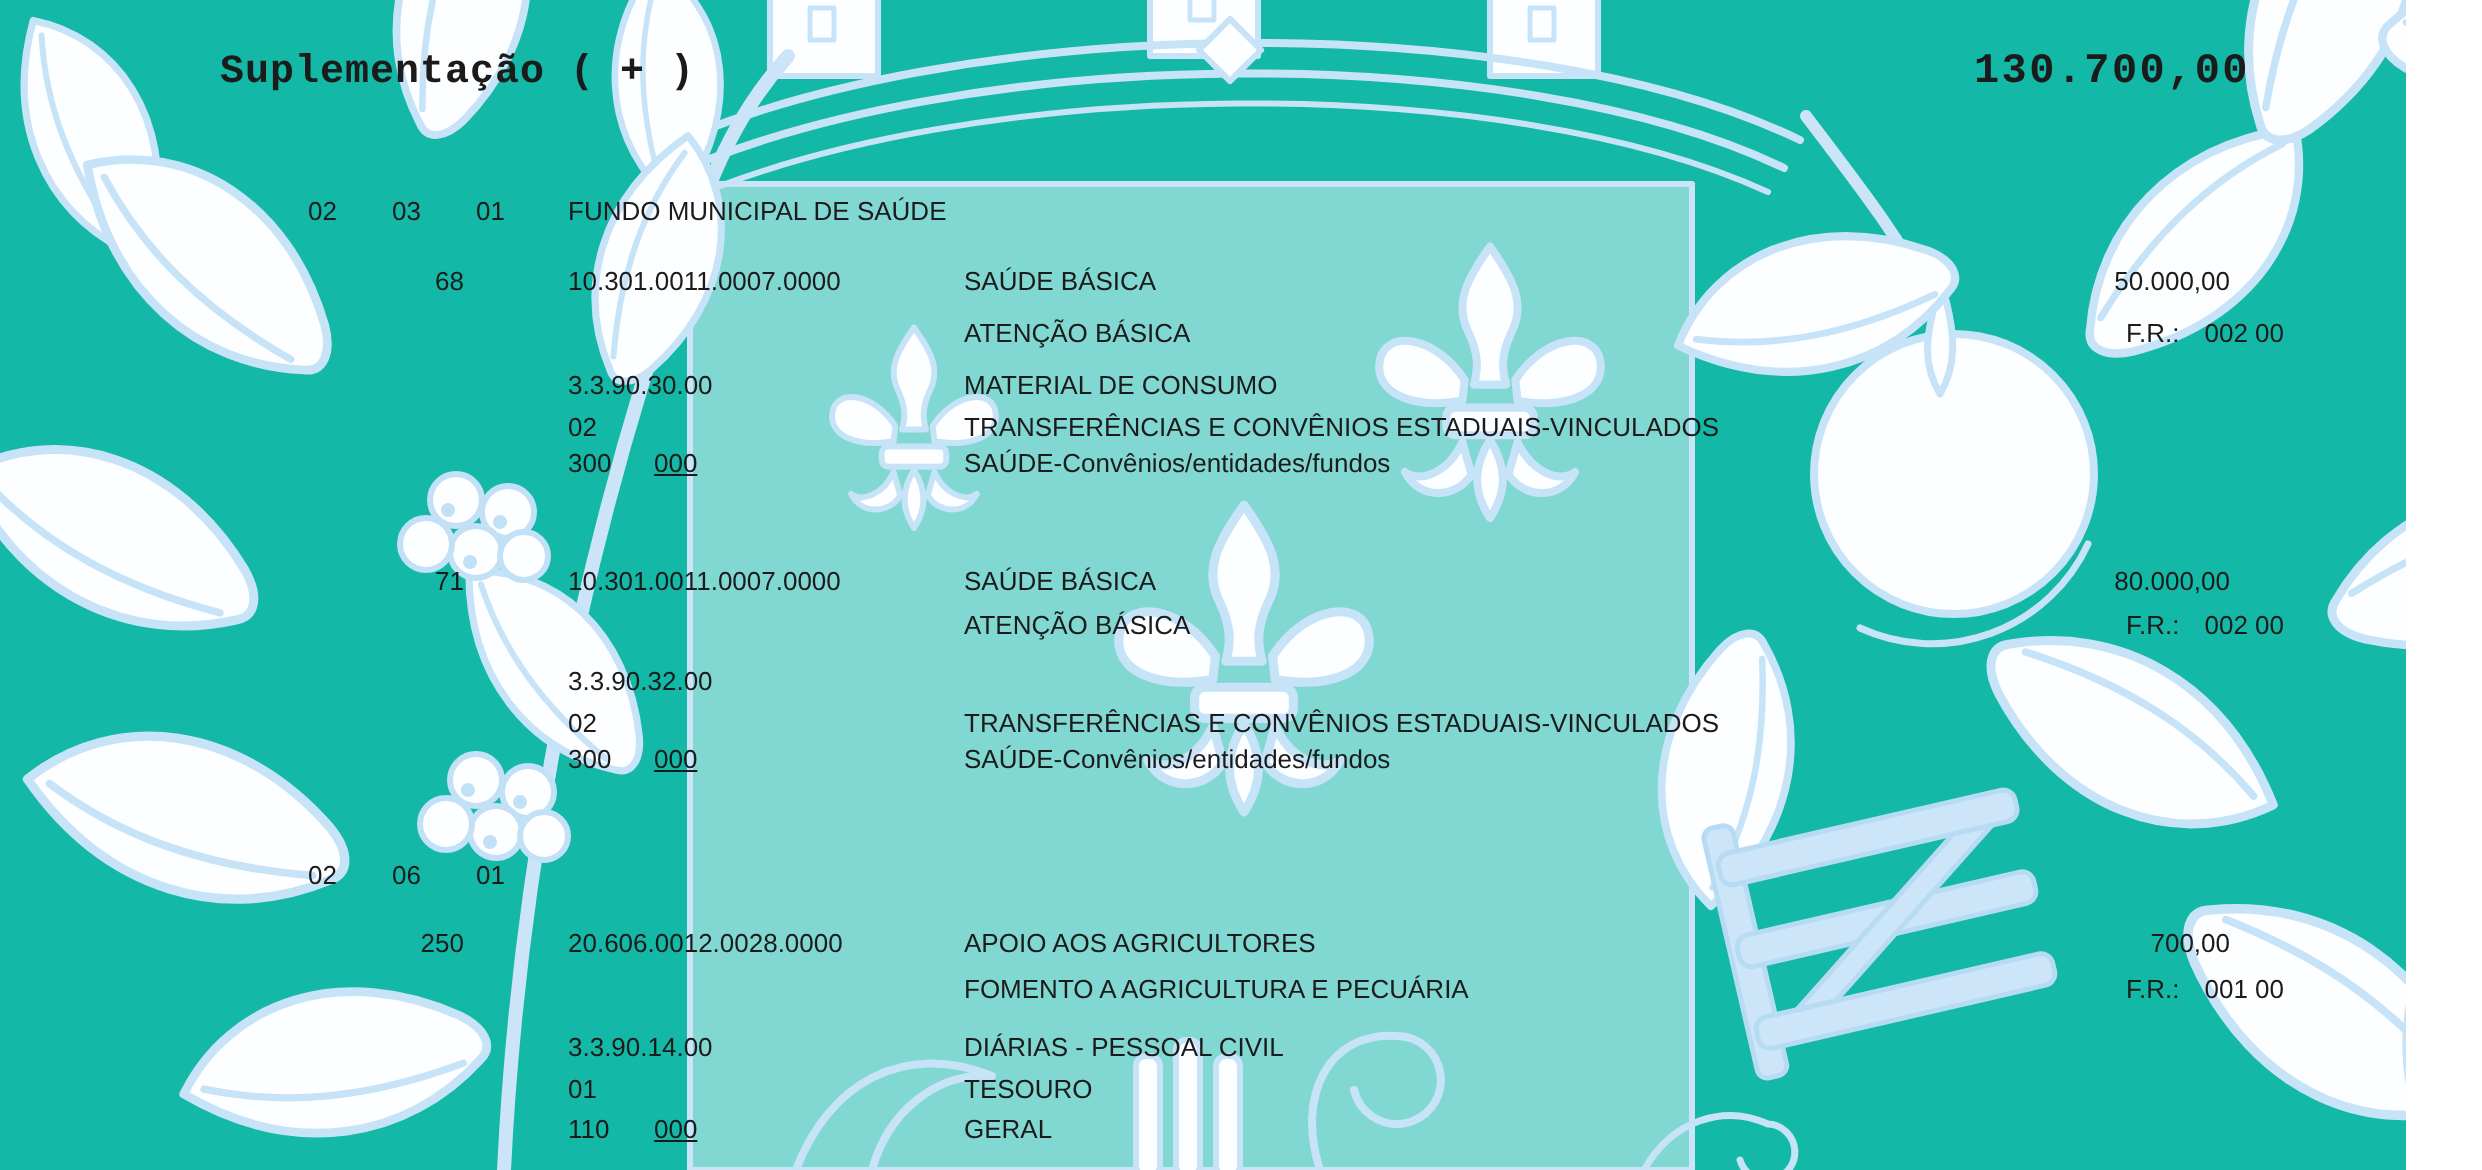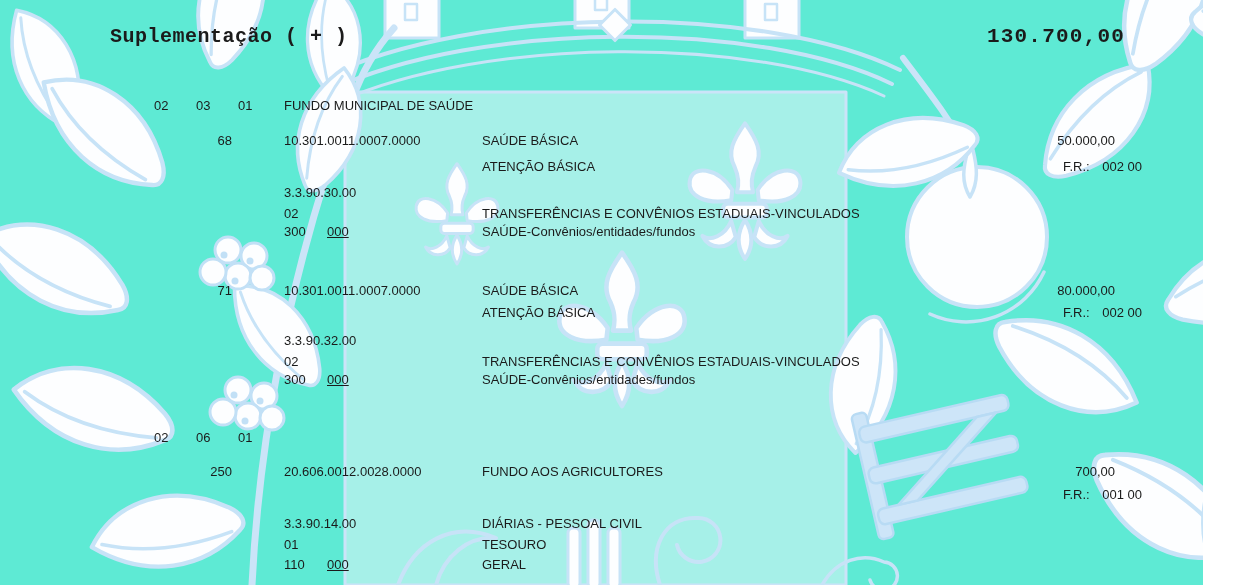--- a/index.html
+++ b/index.html
@@ -1,19 +1,19 @@
 <!DOCTYPE html>
 <html><head>
 <meta charset="utf-8">
 <style>
   html,body{margin:0;padding:0;background:#ffffff;}
   .page{
     position:relative;
     width:1203px;height:585px;
-    background:#5eead4;
+    background:#14b8a6;
     overflow:hidden;
     font-family:"Liberation Sans", sans-serif;
     color:#1b1b1b;
   }
   .wm{position:absolute;left:0;top:0;width:1241px;height:585px;z-index:0;}
   .txt{position:absolute;z-index:2;}
   .doc-title{
     left:110px;top:25px;
     font-family:"Liberation Mono","DejaVu Sans Mono",monospace;
     font-weight:bold;font-size:20px;letter-spacing:.5px;white-space:pre;
@@ -142,20 +142,21 @@
     <span class="c-desc">SAÚDE BÁSICA</span>
     <span class="c-val">50.000,00</span>
   </div>
   <div class="line" style="top:158px">
     <span class="c-desc">ATENÇÃO BÁSICA</span>
     <span class="c-frl">F.R.:</span>
     <span class="c-frv">002 00</span>
   </div>
   <div class="line" style="top:184px">
     <span class="c-code">3.3.90.30.00</span>
+    <span class="c-desc">MATERIAL DE CONSUMO</span>
   </div>
   <div class="line" style="top:205px">
     <span class="c-code">02</span>
     <span class="c-desc">TRANSFERÊNCIAS E CONVÊNIOS ESTADUAIS-VINCULADOS</span>
   </div>
   <div class="line" style="top:223px">
     <span class="c-code">300</span>
     <span class="c-code2">000</span>
     <span class="c-desc">SAÚDE-Convênios/entidades/fundos</span>
   </div>
@@ -186,24 +187,25 @@
 
   <div class="line" style="top:429px">
     <span class="c-org1">02</span>
     <span class="c-org2">06</span>
     <span class="c-org3">01</span>
   </div>
 
   <div class="line" style="top:463px">
     <span class="c-num">250</span>
     <span class="c-code">20.606.0012.0028.0000</span>
-    <span class="c-desc">FUNDO AOS AGRICULTORES</span>
+    <span class="c-desc">APOIO AOS AGRICULTORES</span>
     <span class="c-val">700,00</span>
   </div>
   <div class="line" style="top:486px">
+    <span class="c-desc">FOMENTO A AGRICULTURA E PECUÁRIA</span>
     <span class="c-frl">F.R.:</span>
     <span class="c-frv">001 00</span>
   </div>
   <div class="line" style="top:515px">
     <span class="c-code">3.3.90.14.00</span>
     <span class="c-desc">DIÁRIAS - PESSOAL CIVIL</span>
   </div>
   <div class="line" style="top:536px">
     <span class="c-code">01</span>
     <span class="c-desc">TESOURO</span>

